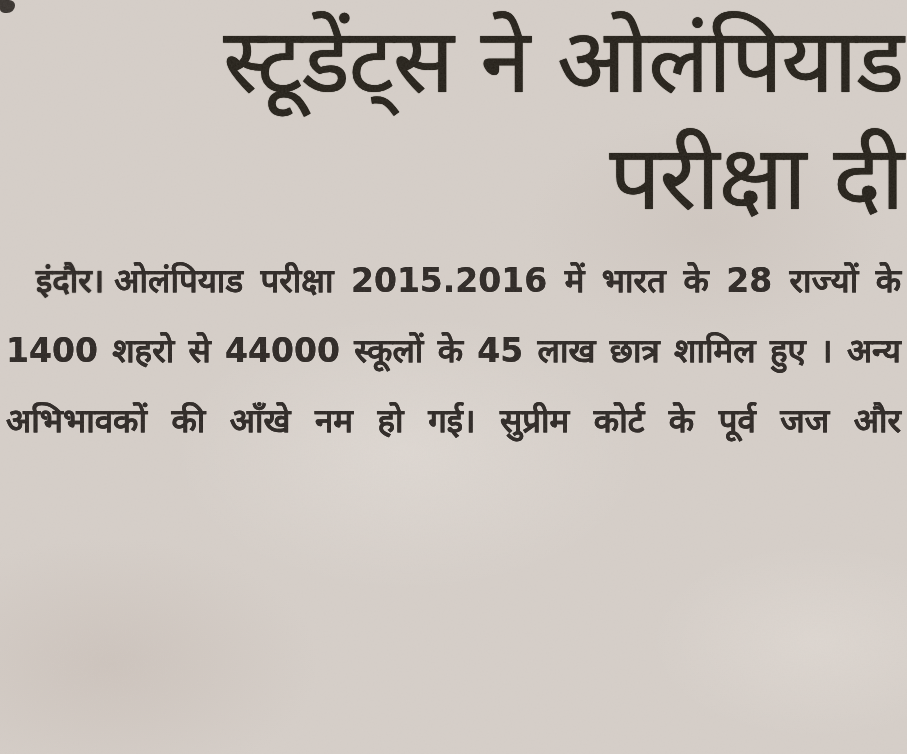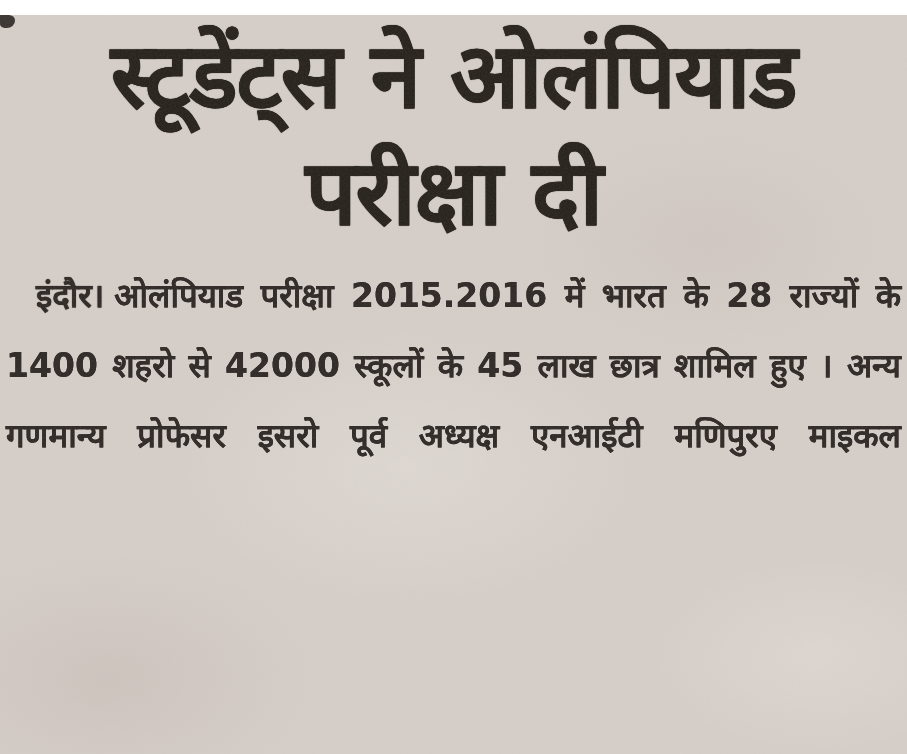--- a/index.html
+++ b/index.html
@@ -37,26 +37,26 @@
     top: 0;
     width: 15px;
     height: 13px;
     background: #37322e;
     border-radius: 0 40% 55% 30%;
     z-index: 2;
   }
   .headline {
     position: relative;
     z-index: 1;
-    margin: 15px;
+    margin: 0;
     padding: 2px 4px 0 4px;
-    text-align: center;
+    text-align: right;
     font-size: 90px;
     line-height: 117px;
-    font-weight: 700;
+    font-weight: 400;
     color: #242019;
     letter-spacing: -1px;
     text-shadow: 0 0 1px #242019, 0.6px 0 0 #242019;
   }
   .headline .hl-line {
     display: block;
     white-space: nowrap;
   }
   .article-body {
     position: relative;
@@ -97,22 +97,22 @@
 
   <h1 class="headline">
     <span class="hl-line">स्टूडेंट्स ने ओलंपियाड</span>
     <span class="hl-line">परीक्षा दी</span>
   </h1>
 
   <div class="article-body">
     <div class="body-line first">
       <span class="dateline">इंदौर।</span><span>ओलंपियाड परीक्षा 2015.2016 में भारत के 28 राज्यों के</span>
     </div>
-    <div class="body-line">1400 शहरो से 42000 स्कूलों के 45 लाख छात्र शामिल हुए । अन्य</div>
-    <div class="body-line">गणमान्य प्रोफेसर इसरो पूर्व अध्यक्ष एनआईटी मणिपुरए माइकल</div>
+    <div class="body-line">1400 शहरो से 44000 स्कूलों के 45 लाख छात्र शामिल हुए । अन्य</div>
+    <div class="body-line">अभिभावकों की आँखे नम हो गई। सुप्रीम कोर्ट के पूर्व जज और</div>
   </div>
 
   <svg class="grain" xmlns="http://www.w3.org/2000/svg" width="907" height="754">
     <filter id="paperNoise">
       <feTurbulence type="fractalNoise" baseFrequency="0.55" numOctaves="2" seed="7" stitchTiles="stitch"></feTurbulence>
       <feColorMatrix type="matrix" values="0 0 0 0 0.55  0 0 0 0 0.51  0 0 0 0 0.48  0 0 0 0.22 0"></feColorMatrix>
     </filter>
     <rect width="907" height="754" filter="url(#paperNoise)"></rect>
   </svg>
 

